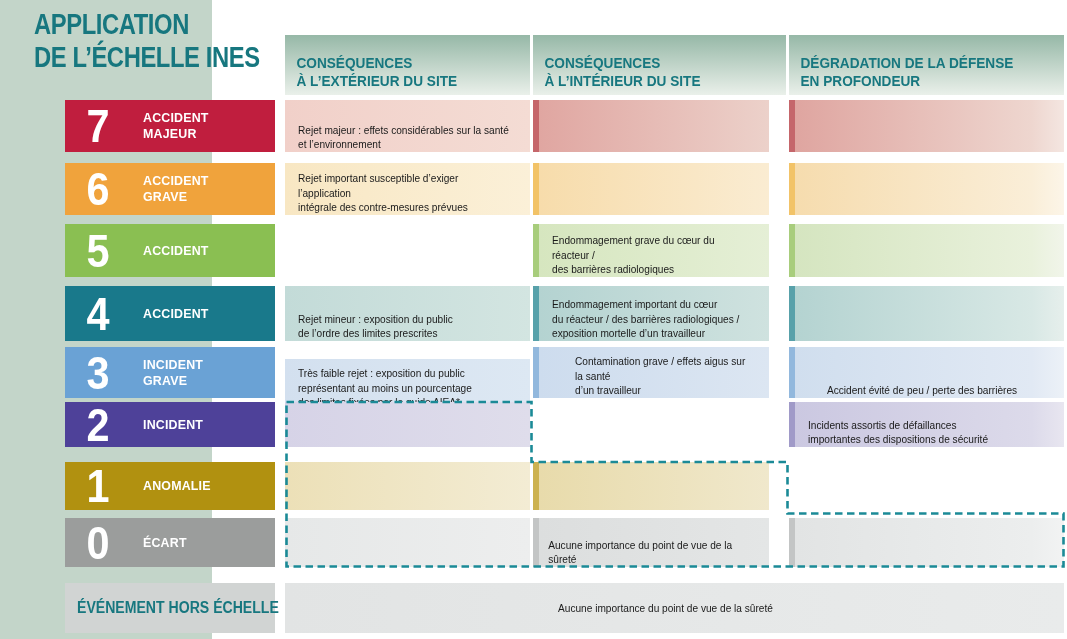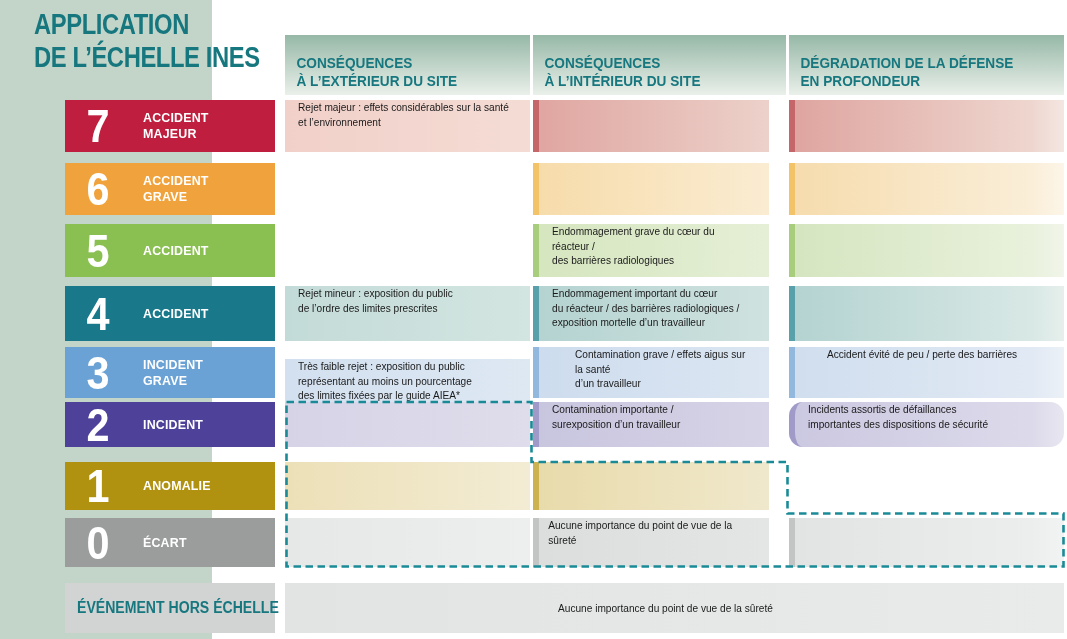--- a/index.html
+++ b/index.html
@@ -15,21 +15,21 @@
   .ch1{left:285px;width:245px;} .ch2{left:533px;width:253px;} .ch3{left:789px;width:275px;}
   .chtext{display:inline-block;padding:0 0 6px 13px;color:#17777f;font-weight:bold;font-size:15.5px;
           line-height:1.12;white-space:pre-line;transform:scaleX(0.88);transform-origin:0 100%;}
   
   .row{position:absolute;left:0;width:1067px;}
   .rowhead{position:absolute;left:65px;width:210px;height:100%;display:flex;align-items:center;color:#fff;}
   .num{display:inline-block;width:66px;text-align:center;font-size:46px;font-weight:bold;line-height:1;
        transform:scaleX(0.9);}
   .lbl{display:inline-block;margin-left:12px;font-size:13.5px;font-weight:bold;line-height:1.15;
        white-space:pre-line;transform:scaleX(0.92);transform-origin:0 50%;letter-spacing:0.2px;}
-  .cell{position:absolute;top:0;height:100%;display:flex;align-items:flex-start;box-sizing:border-box;
+  .cell{position:absolute;top:0;height:100%;display:flex;align-items:flex-end;box-sizing:border-box;
         padding-left:13px;}
   .c1{left:285px;width:245px;} .c2{left:533px;width:236px;} .c3{left:789px;width:275px;}
   .ct{display:inline-block;font-size:11px;line-height:1.32;white-space:pre-line;color:#1a1a1a;
       transform:scaleX(0.92);transform-origin:0 50%;}
   .cell.center{justify-content:center;padding-left:0;}
   .cell.center .ct{transform-origin:50% 50%;}
   
   .r7 .rowhead{background:#c01e3e;}
   .r7 .c1{background:linear-gradient(to right,#f1d0c9,#f4dcd4);}
   .r7 .c2{background:linear-gradient(to right,#e0a6a1,#ecd1ca);border-left:6px solid #c5666b;}
@@ -46,21 +46,21 @@
   .r4 .c1{background:linear-gradient(to right,#c3dbd8,#d3e5e1);}
   .r4 .c2{background:linear-gradient(to right,#b4d3d1,#cfe2df);border-left:6px solid #58a1aa;}
   .r4 .c3{background:linear-gradient(to right,#b4d3d1,#d8e8e5 88%,#e6efec);border-left:6px solid #58a1aa;}
   .r3 .rowhead{background:#6aa2d5;}
   .r3 .c1{background:linear-gradient(to right,#d3e0ef,#dde8f3);margin-top:12px;}
   .r3 .c2{background:linear-gradient(to right,#cddcee,#dce6f2);border-left:6px solid #92b8dd;padding-left:36px;}
   .r3 .c3{background:linear-gradient(to right,#d0deee,#e1e9f4 88%,#ecf1f7);border-left:6px solid #92b8dd;padding-left:32px;}
   .r2 .rowhead{background:#4e4199;}
   .r2 .c1{background:linear-gradient(to right,#d6d3e7,#dfddeb);}
   .r2 .c2{background:linear-gradient(to right,#c8c5df,#d7d4e7);border-left:6px solid #a09ac8;}
-  .r2 .c3{background:linear-gradient(to right,#cbc8e1,#dcdaea 88%,#e8e6f0);border-left:6px solid #a09ac8;border-radius:14px;}
+  .r2 .c3{background:linear-gradient(to right,#cbc8e1,#dcdaea 88%,#e8e6f0);border-left:6px solid #a09ac8;}
   .r1 .rowhead{background:#b19110;}
   .r1 .c1{background:linear-gradient(to right,#ece0b7,#f3ecd4);}
   .r1 .c2{background:linear-gradient(to right,#e8dbab,#f0e8cc);border-left:6px solid #ccb251;}
   .r1 .c3{background:linear-gradient(to right,#ebe1ba,#f4eedd 88%,#f8f5ec);border-left:6px solid #ccb251;}
   .r0 .rowhead{background:#9b9d9c;}
   .r0 .c1{background:linear-gradient(to right,#e6e8e8,#edeeee);}
   .r0 .c2{background:linear-gradient(to right,#dcdede,#e4e6e6);border-left:6px solid #c3c5c5;}
   .r0 .c3{background:linear-gradient(to right,#e2e4e4,#eceeee 88%,#f2f3f3);border-left:6px solid #c3c5c5;}
   
   .fhead{position:absolute;left:65px;width:210px;height:100%;background:#d1d4d3;display:flex;
@@ -110,20 +110,24 @@
         <span class="ct"></span>
       </div>
   </div>
 
   <div class="row r6" style="top:163px;height:52px">
     <div class="rowhead">
       <span class="num">6</span>
       <span class="lbl">ACCIDENT
 GRAVE</span>
     </div>
+    <div class="cell c1">
+        <span class="ct">Rejet important susceptible d’exiger l’application
+intégrale des contre-mesures prévues</span>
+      </div>
     <div class="cell c2">
         <span class="ct"></span>
       </div>
     <div class="cell c3">
         <span class="ct"></span>
       </div>
   </div>
 
   <div class="row r5" style="top:224px;height:53px">
     <div class="rowhead">
@@ -178,24 +182,20 @@
       </div>
   </div>
 
   <div class="row r2" style="top:402px;height:45px">
     <div class="rowhead">
       <span class="num">2</span>
       <span class="lbl">INCIDENT</span>
     </div>
     <div class="cell c1">
         <span class="ct"></span>
-      </div>
-    <div class="cell c2">
-        <span class="ct">Contamination importante /
-surexposition d’un travailleur</span>
       </div>
     <div class="cell c3">
         <span class="ct">Incidents assortis de défaillances
 importantes des dispositions de sécurité</span>
       </div>
   </div>
 
   <div class="row r1" style="top:462px;height:48px">
     <div class="rowhead">
       <span class="num">1</span>

